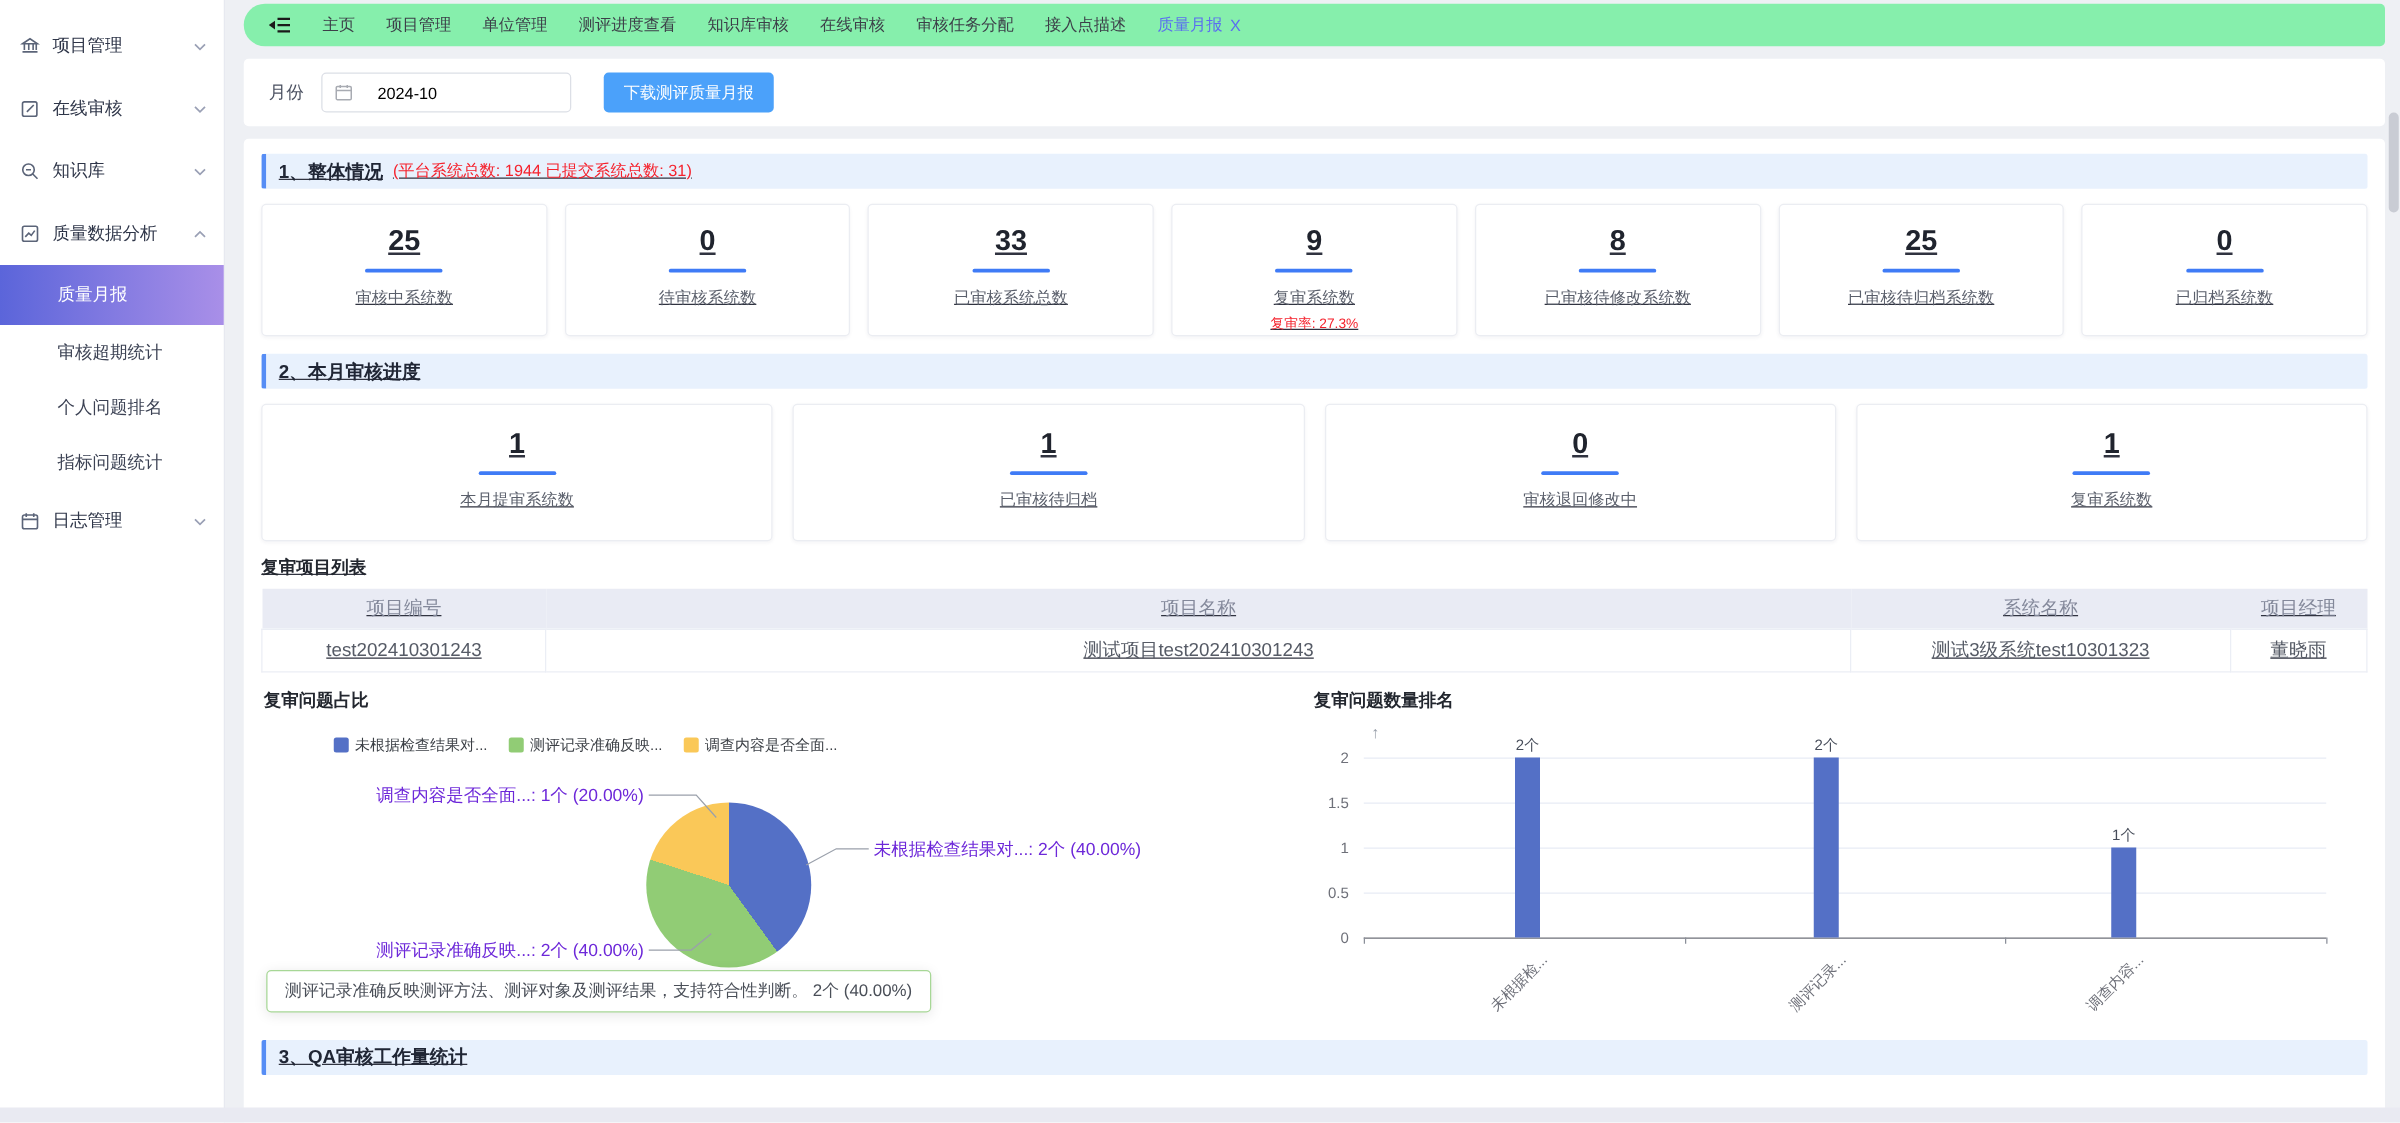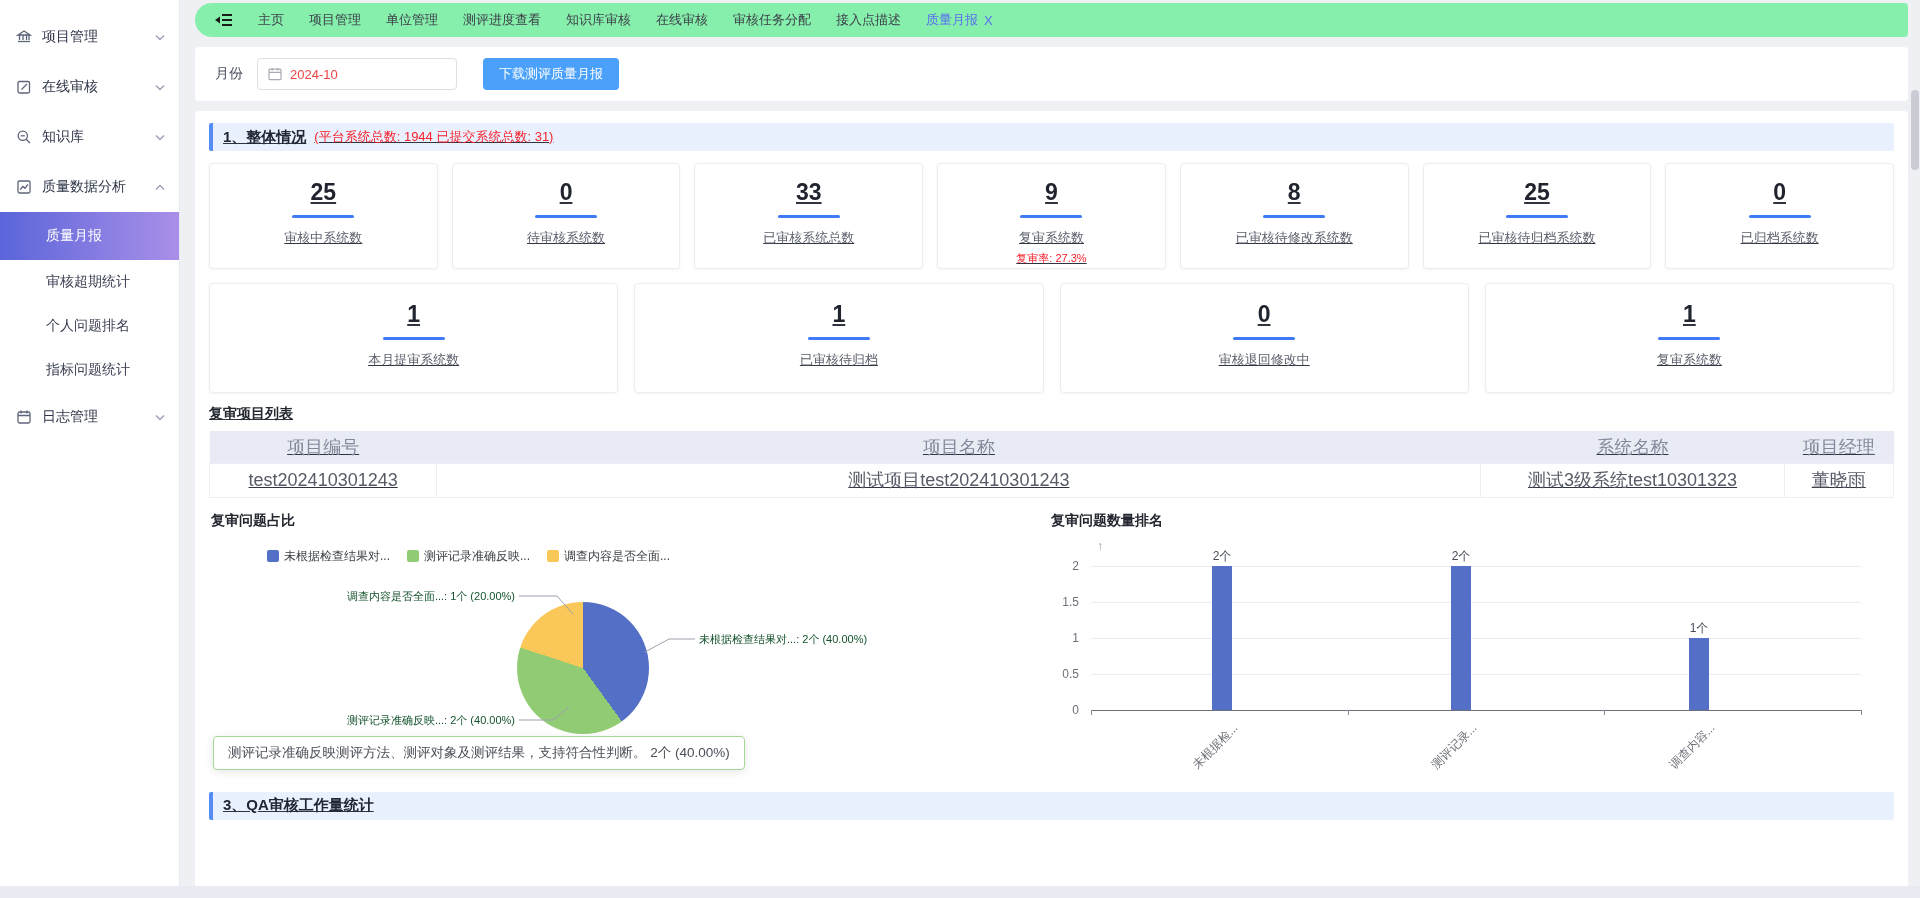--- a/index.html
+++ b/index.html
@@ -24,21 +24,21 @@
   .burger { width:18px; height:14px; color:#1a1a1a; display:inline-flex; cursor:pointer; }
   .nav-tab { font-size:13px; color:#3c3f48; cursor:pointer; white-space:nowrap; }
   .nav-tab.active { color:#5a6ef0; display:flex; gap:6px; align-items:center; }
 
   .filter-card { margin:10px 12px 0 15px; height:54px; background:#fff; border-radius:4px;
                  display:flex; align-items:center; padding:0 20px; }
   .filter-label { font-size:14px; color:#4a5060; margin-right:14px; }
   .date-input { width:200px; height:32px; border:1px solid #dcdfe6; border-radius:4px; background:#fff;
                 display:flex; align-items:center; padding:0 10px; cursor:text; }
   .date-input .cal { width:14px; height:14px; color:#a8abb2; display:inline-flex; }
-  .date-input input { border:none; outline:none; font-size:13px; color:#ef4444; margin-left:8px; width:150px;
+  .date-input input { border:none; outline:none; font-size:13px; color:#000000; margin-left:20px; width:150px;
                       font-family:"Liberation Sans","DejaVu Sans",sans-serif; }
   .download-btn { margin-left:26px; height:32px; padding:0 16px; background:#4ba1fa; color:#fff; font-size:13px;
                   border:none; border-radius:4px; cursor:pointer; font-family:"Liberation Sans","DejaVu Sans",sans-serif; }
 
   .content-card { margin:10px 12px 0 15px; flex:1; background:#fff; border-radius:4px 4px 0 0; padding:12px 14px 0; overflow:hidden;text-decoration:underline; }
 
   .section-header { height:28px; background:#e8f1fd; border-left:4px solid #568df5; border-radius:2px;
                     display:flex; align-items:center; padding-left:10px; margin-bottom:12px; }
   .section-title { font-size:15px; font-weight:bold; color:#202635; }
   .section-note { font-size:13px; color:#f5222d; margin-left:8px; }
@@ -47,38 +47,38 @@
   .cards-4 { display:grid; grid-template-columns:repeat(4,1fr); gap:16px; margin-bottom:12px; }
   .stat-card { border:1px solid #ebedf2; border-radius:4px; box-shadow:0 1px 3px rgba(30,40,80,.05);
                text-align:center; padding-top:15px; background:#fff; }
   .cards-7 .stat-card { height:106px; } .cards-4 .stat-card { height:110px; padding-top:17px; }
   .stat-num { font-size:23px; font-weight:bold; color:#20242e; }
   .stat-line { width:62px; height:3px; background:#3f7bf6; border-radius:2px; margin:9px auto 11px; }
   .stat-lbl { font-size:13px; color:#5a5f6b; }
   .stat-extra { font-size:11px; color:#f5222d; margin-top:4px; }
 
   .table-title { font-size:14px; font-weight:bold; color:#23272f; margin:2px 0 8px; }
-  table.review { width:100%; border-collapse:collapse; font-size:18px; margin-bottom:10px; }
+  table.review { width:100%; border-collapse:collapse; font-size:15px; margin-bottom:10px; }
   table.review thead tr { background:#e9ebf4; height:32px; }
   table.review th { font-weight:normal; color:#83889a; }
   table.review td { height:34px; text-align:center; color:#565b66; border:1px solid #ebeef5; background:#fff; }
 
   
   .charts-row { display:flex; margin-top:4px; height:278px; }
   .chart-left { width:660px; position:relative; flex:0 0 660px; }
   .chart-gap { flex:0 0 180px; }
   .chart-right { flex:1; position:relative; }
   .chart-title { position:absolute; top:4px; left:2px; font-size:14px; font-weight:bold; color:#23272f; }
 
   .legend { position:absolute; top:40px; left:58px; display:flex; gap:17px; }
   .legend-item { display:flex; align-items:center; gap:5px; font-size:12px; color:#3c4046; cursor:pointer; }
   .legend-swatch { width:12px; height:12px; border-radius:2px; display:inline-block; }
 
   .pie-graphic { position:absolute; left:308px; top:94px; width:132px; height:132px; border-radius:50%; cursor:pointer; }
-  .pie-label { position:absolute; font-size:11px; color:#14532d; line-height:16px; white-space:nowrap; }
+  .pie-label { position:absolute; font-size:14px; color:#6d28d9; line-height:16px; white-space:nowrap; }
   .pie-label.l-top    { left:60px;  top:80px;  width:246px; text-align:right; }
   .pie-label.l-right  { left:490px; top:123px; }
   .pie-label.l-bottom { left:60px;  top:204px; width:246px; text-align:right; }
   .connectors { position:absolute; inset:0; pointer-events:none; }
 
   .pie-tooltip { position:absolute; left:4px; top:228px; background:#fff; border:1px solid #a7d796; border-radius:4px;
                  box-shadow:0 2px 10px rgba(0,0,0,.10); padding:7px 14px; font-size:13.5px; color:#4a4f58; white-space:nowrap; }
 
   .grid-line { position:absolute; left:42px; width:770px; height:1px; background:#e8ecf5; }
   .base-line { position:absolute; left:42px; width:770px; height:1px; background:#6e7079; top:202px; }
@@ -263,20 +263,23 @@
           <div class="stat-line"></div>
           <div class="stat-lbl">已审核待归档系统数</div>
         </div>
         <div class="stat-card">
           <div class="stat-num">0</div>
           <div class="stat-line"></div>
           <div class="stat-lbl">已归档系统数</div>
         </div>
       </div>
 
+      <div class="section-header">
+        <span class="section-title">2、本月审核进度</span>
+      </div>
 
       <div class="cards-4">
         <div class="stat-card">
           <div class="stat-num">1</div>
           <div class="stat-line"></div>
           <div class="stat-lbl">本月提审系统数</div>
         </div>
         <div class="stat-card">
           <div class="stat-num">1</div>
           <div class="stat-line"></div>

